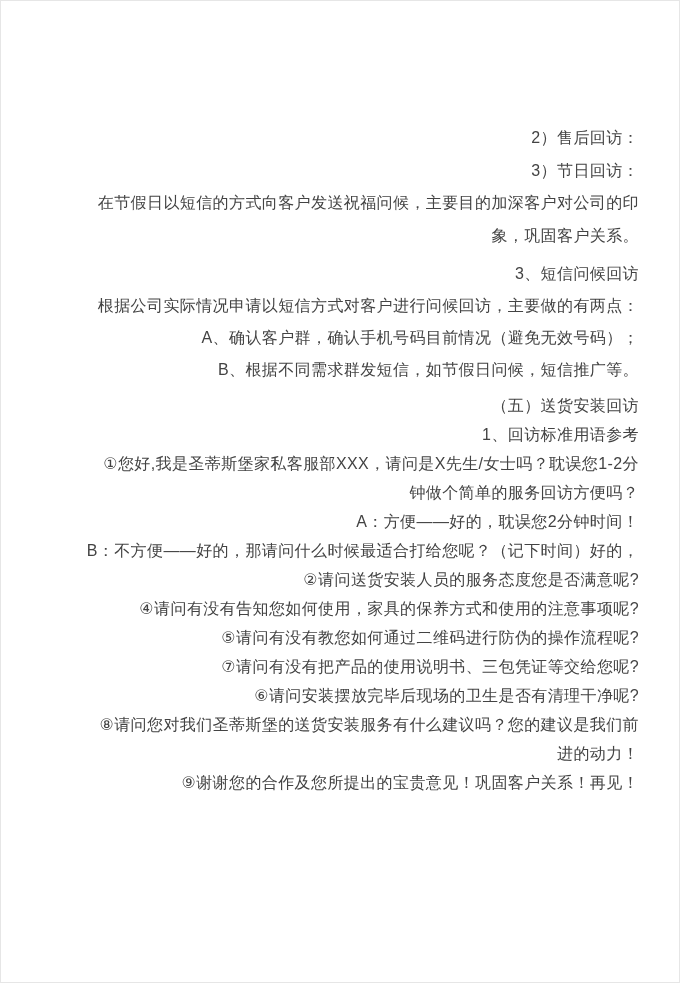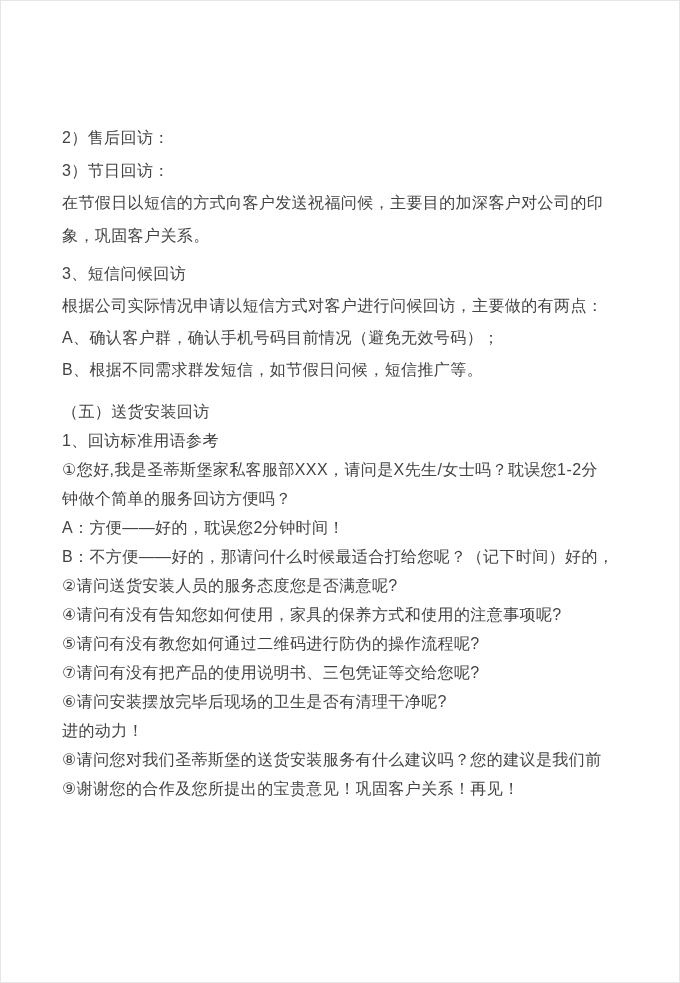--- a/index.html
+++ b/index.html
@@ -12,35 +12,36 @@
     width: 680px;
     height: 983px;
     box-sizing: border-box;
     background: #ffffff;
     border: 1px solid #e6e6e6;
     overflow: hidden;
     font-family: "Liberation Sans", "DejaVu Sans", sans-serif;
   }
   .content {
     box-sizing: border-box;
-    padding: 121px 20px 0 61px;
+    padding: 121px 40px 0 61px;
+    text-align: right;
   }
   .section {
     color: #434343;
     font-size: 16px;
     letter-spacing: 0.4px;
   }
   .section .line {
     white-space: nowrap;
   }
   
   .section-0 .line { line-height: 32.5px; }
   .section-0 { margin-bottom: 6px; }
   .section-1 .line { line-height: 32px; }
-  .section-1 { margin-bottom: 11px; }
+  .section-1 { margin-bottom: 5px; }
   .section-2 .line { line-height: 29px; }
 </style>
 </head>
 <body>
 
 <div class="page">
   <div class="content" id="doc-content">
       <div class="section section-0">
         <div class="line">2）售后回访：</div>
         <div class="line">3）节日回访：</div>
@@ -58,18 +59,18 @@
         <div class="line">1、回访标准用语参考</div>
         <div class="line">①您好,我是圣蒂斯堡家私客服部XXX，请问是X先生/女士吗？耽误您1-2分</div>
         <div class="line">钟做个简单的服务回访方便吗？</div>
         <div class="line">A：方便——好的，耽误您2分钟时间！</div>
         <div class="line">B：不方便——好的，那请问什么时候最适合打给您呢？（记下时间）好的，</div>
         <div class="line">②请问送货安装人员的服务态度您是否满意呢?</div>
         <div class="line">④请问有没有告知您如何使用，家具的保养方式和使用的注意事项呢?</div>
         <div class="line">⑤请问有没有教您如何通过二维码进行防伪的操作流程呢?</div>
         <div class="line">⑦请问有没有把产品的使用说明书、三包凭证等交给您呢?</div>
         <div class="line">⑥请问安装摆放完毕后现场的卫生是否有清理干净呢?</div>
+        <div class="line">⑧请问您对我们圣蒂斯堡的送货安装服务有什么建议吗？您的建议是我们前</div>
         <div class="line">进的动力！</div>
-        <div class="line">⑧请问您对我们圣蒂斯堡的送货安装服务有什么建议吗？您的建议是我们前</div>
         <div class="line">⑨谢谢您的合作及您所提出的宝贵意见！巩固客户关系！再见！</div>
       </div>
     </div>
 </div>
 
 </body></html>

